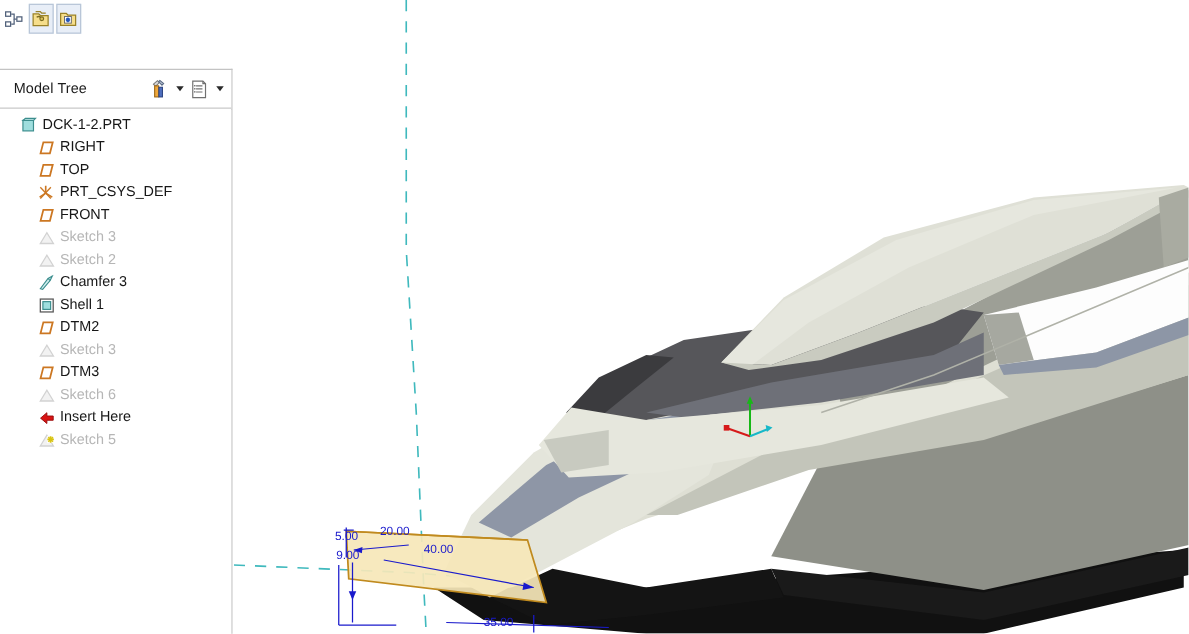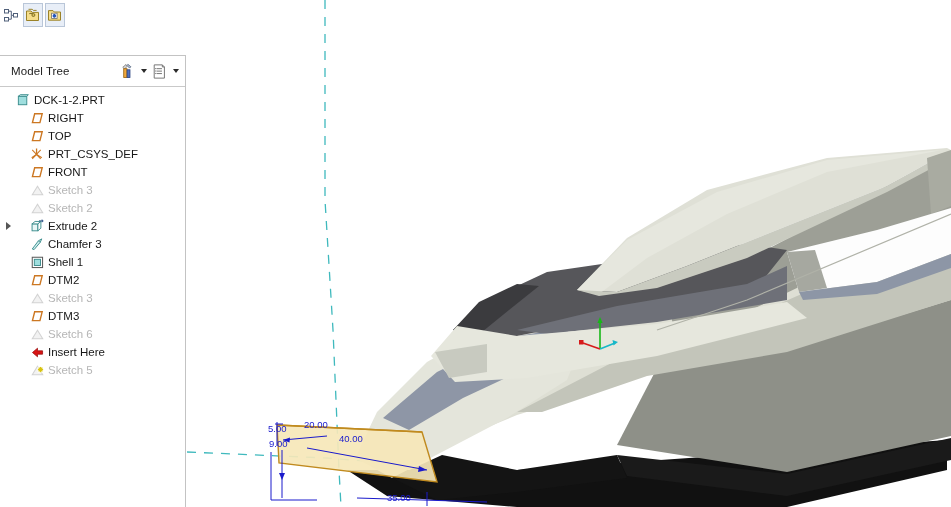--- a/index.html
+++ b/index.html
@@ -450,36 +450,20 @@
           <div class="tw-spacer"></div>
           <div class="tw-indent" style="width: 14px;"></div>
           <div class="tw-icon">
             <svg width="15" height="15" viewBox="0 0 16 16">
               <path d="M2.4 12.6 L8.0 3.4 L13.6 12.6 Z" fill="#f2f2f2" stroke="#d2d2d2" stroke-width="1.1"></path>
             </svg>
           </div>
           <span class="tw-label">Sketch 2</span>
         </div>
         <div class="tree-row">
-          <div class="tw-arrow">
-            <i></i>
-          </div>
-          <div class="tw-indent" style="width: 14px;"></div>
-          <div class="tw-icon">
-            <svg width="15" height="15" viewBox="0 0 16 16">
-              <rect x="2.2" y="5.2" width="6.2" height="7.4" fill="#e9f7f7" stroke="#3b8d8d" stroke-width="1"></rect>
-              <path d="M2.2 5.2 L5.4 2.6 L11.6 2.6 L8.4 5.2 Z" fill="#ffffff" stroke="#3b8d8d" stroke-width="1"></path>
-              <path d="M8.4 5.2 L11.6 2.6 L11.6 9.8 L8.4 12.6 Z" fill="#ffffff" stroke="#3b8d8d" stroke-width="1"></path>
-              <line x1="9.6" y1="2" x2="13.6" y2="2" stroke="#3b5d8d" stroke-width="1.1"></line>
-              <polyline points="12.4,0.8 13.8,2.0 12.4,3.2" fill="none" stroke="#3b5d8d" stroke-width="1.1"></polyline>
-            </svg>
-          </div>
-          <span class="tw-label">Extrude 2</span>
-        </div>
-        <div class="tree-row">
           <div class="tw-spacer"></div>
           <div class="tw-indent" style="width: 14px;"></div>
           <div class="tw-icon">
             <svg width="15" height="15" viewBox="0 0 16 16">
               <path d="M2.4 12.8 L9.0 4.0 L12.6 2.0 L10.8 5.8 L4.4 13.4 Z" fill="#cfeeee" stroke="#3b8d8d" stroke-width="1"></path>
               <line x1="9" y1="4" x2="10.8" y2="5.8" stroke="#3b8d8d" stroke-width="1"></line>
             </svg>
           </div>
           <span class="tw-label">Chamfer 3</span>
         </div>

